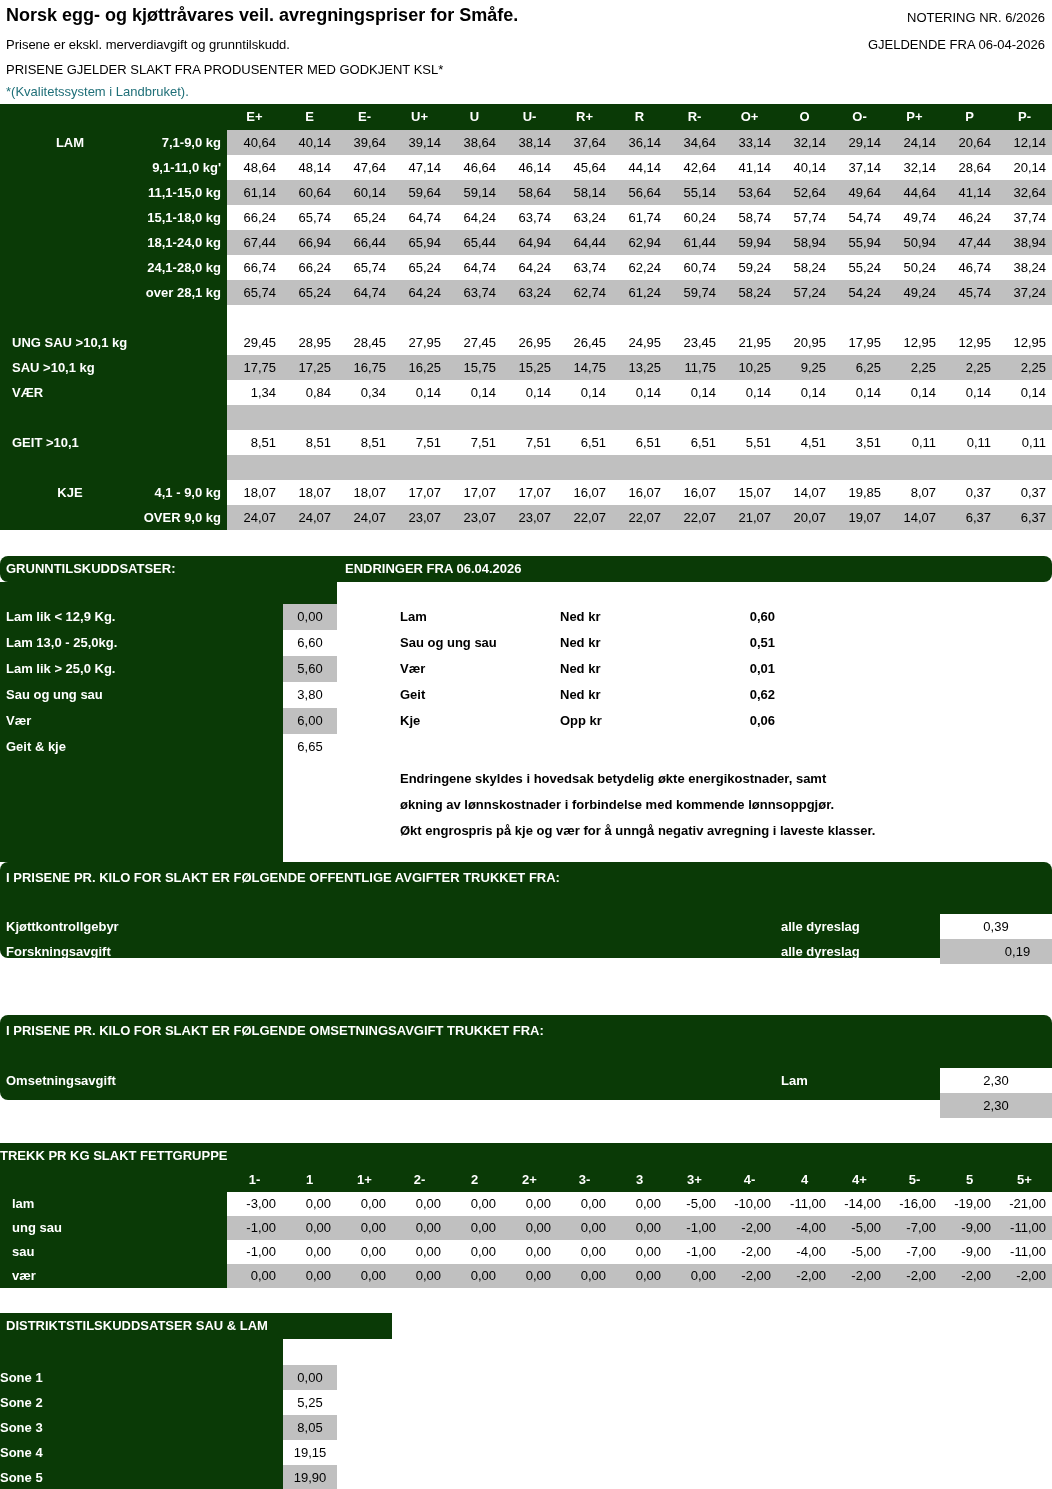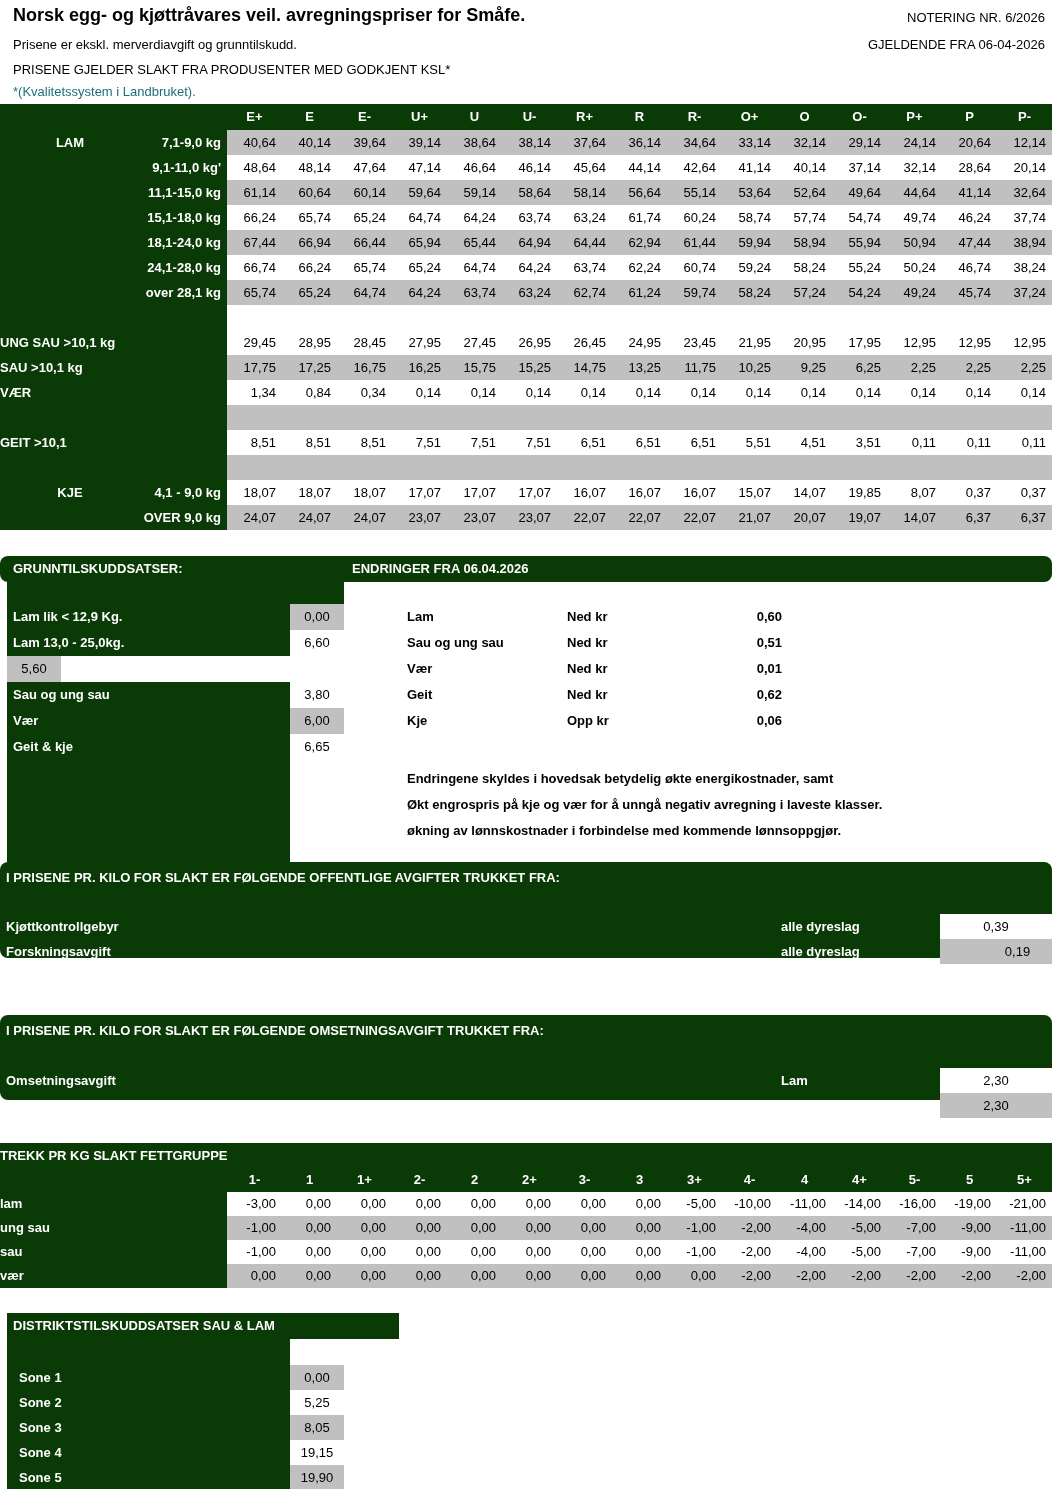--- a/index.html
+++ b/index.html
@@ -2,38 +2,38 @@
 <html style="--green: #0a3a06; --gray: #c0c0c0; --teal: #1f6f78;"><head>
 <meta charset="utf-8">
 <style>
   * { box-sizing: border-box; margin: 0; padding: 0; }
   html, body { background: #ffffff; }
   .page {
     position: relative; width: 1052px; height: 1489px; overflow: hidden;
     background: #ffffff; font-family: "Liberation Sans", sans-serif;
     font-size: 13px; color: #000;
   }
-  .abs { position: absolute; white-space: nowrap; margin-left: 7px; }
+  .abs { position: absolute; white-space: nowrap; }
   .green { background: var(--green); }
   .gray { background: var(--gray); }
   .white { background: #ffffff; }
   .bw { color: #fff; font-weight: bold; white-space: nowrap; }
   .teal { color: var(--teal); }
   .doc-title { font-size: 18px; font-weight: bold; }
 
   
   .grid { position: absolute; left: 0; width: 1052px; }
   .thead { display: flex; height: 26px; line-height: 26px; background: var(--green); }
   .lblspace { width: 227px; }
   .hcell { width: 55px; text-align: center; color: #fff; font-weight: bold; }
   .trow { display: flex; height: 25px; line-height: 25px; }
   .lblcol { width: 227px; background: var(--green); display: flex; }
   .grp { width: 140px; text-align: center; color: #fff; font-weight: bold; }
   .wlabel { flex: 1; text-align: right; padding-right: 6px; color: #fff; font-weight: bold; white-space: nowrap; }
-  .wlabel.left { text-align: left; padding-left: 0; }
+  .wlabel.left { text-align: left; padding-left: 12px; }
   .cell { width: 55px; text-align: right; padding-right: 6px; }
   .fill { flex: 1; }
   .fg .thead { height: 24px; line-height: 24px; }
   .fg .trow { height: 24px; line-height: 24px; }
   .fg-title-row { height: 25px; line-height: 25px; }
 
   
   .band { position: absolute; left: 0; width: 1052px; background: var(--green); border-radius: 8px; }
   .band-title { position: absolute; left: 6px; top: 8px; color: #fff; font-weight: bold; white-space: nowrap; }
 
@@ -49,21 +49,21 @@
   .en-val { width: 95px; text-align: right; }
   .note-line { height: 26px; line-height: 26px; font-weight: bold; white-space: nowrap; }
 
   
   .avg-label { position: absolute; left: 6px; height: 25px; line-height: 25px; color: #fff; font-weight: bold; white-space: nowrap; }
   .avg-scope { position: absolute; left: 781px; height: 25px; line-height: 25px; color: #fff; font-weight: bold; white-space: nowrap; }
   .avg-cell  { position: absolute; left: 940px; width: 112px; height: 25px; line-height: 25px; text-align: center; }
 
   
   .dt-row { display: flex; height: 25px; line-height: 25px; }
-  .dt-label { width: 283px; background: var(--green); color: #fff; font-weight: bold; padding-left: 12px; }
+  .dt-label { width: 283px; background: var(--green); color: #fff; font-weight: bold; padding-left: 0; }
   .dt-cell { width: 54px; text-align: center; }
 </style>
 </head>
 <body>
 
 <div class="page">
 
   <div class="abs doc-title" style="left:6px; top:5px;">Norsk egg- og kjøttråvares veil. avregningspriser for Småfe.</div>
   <div class="abs" style="right:7px; top:10px;">NOTERING NR. 6/2026</div>
   <div class="abs" style="left:6px; top:37px;">Prisene er ekskl. merverdiavgift og grunntilskudd.</div>
@@ -393,20 +393,21 @@
   <div class="abs" style="left:0; top:604px; width:337px;">
       <div class="gt-row">
         <div class="gt-label">Lam lik &lt; 12,9 Kg.</div>
         <div class="gt-cell gray">0,00</div>
       </div>
       <div class="gt-row">
         <div class="gt-label">Lam 13,0 - 25,0kg.</div>
         <div class="gt-cell white">6,60</div>
       </div>
       <div class="gt-row">
+        <div class="gt-label">Lam lik &gt; 25,0 Kg.</div>
         <div class="gt-cell gray">5,60</div>
       </div>
       <div class="gt-row">
         <div class="gt-label">Sau og ung sau</div>
         <div class="gt-cell white">3,80</div>
       </div>
       <div class="gt-row">
         <div class="gt-label">Vær</div>
         <div class="gt-cell gray">6,00</div>
       </div>
@@ -438,22 +439,22 @@
         <div class="en-val">0,62</div>
       </div>
       <div class="en-row">
         <div class="en-name">Kje</div>
         <div class="en-dir">Opp kr</div>
         <div class="en-val">0,06</div>
       </div>
     </div>
   <div class="abs" style="left:400px; top:766px;">
     <div class="note-line">Endringene skyldes i hovedsak betydelig økte energikostnader, samt</div>
+    <div class="note-line">økning av lønnskostnader i forbindelse med kommende lønnsoppgjør.</div>
     <div class="note-line">Økt engrospris på kje og vær for å unngå negativ avregning i laveste klasser.</div>
-    <div class="note-line">økning av lønnskostnader i forbindelse med kommende lønnsoppgjør.</div>
   </div>
 
   <div class="band" style="top:862px; height:96px;">
     <div class="band-title">I PRISENE PR. KILO FOR SLAKT ER FØLGENDE OFFENTLIGE AVGIFTER TRUKKET FRA:</div>
     <div class="avg-label" style="top:52px;">Kjøttkontrollgebyr</div>
     <div class="avg-scope" style="top:52px;">alle dyreslag</div>
     <div class="avg-cell white" style="top:52px;">0,39</div>
     <div class="avg-label" style="top:77px;">Forskningsavgift</div>
     <div class="avg-scope" style="top:77px;">alle dyreslag</div>
     <div class="avg-cell gray" style="top:77px;padding-left:43px;">0,19</div>

